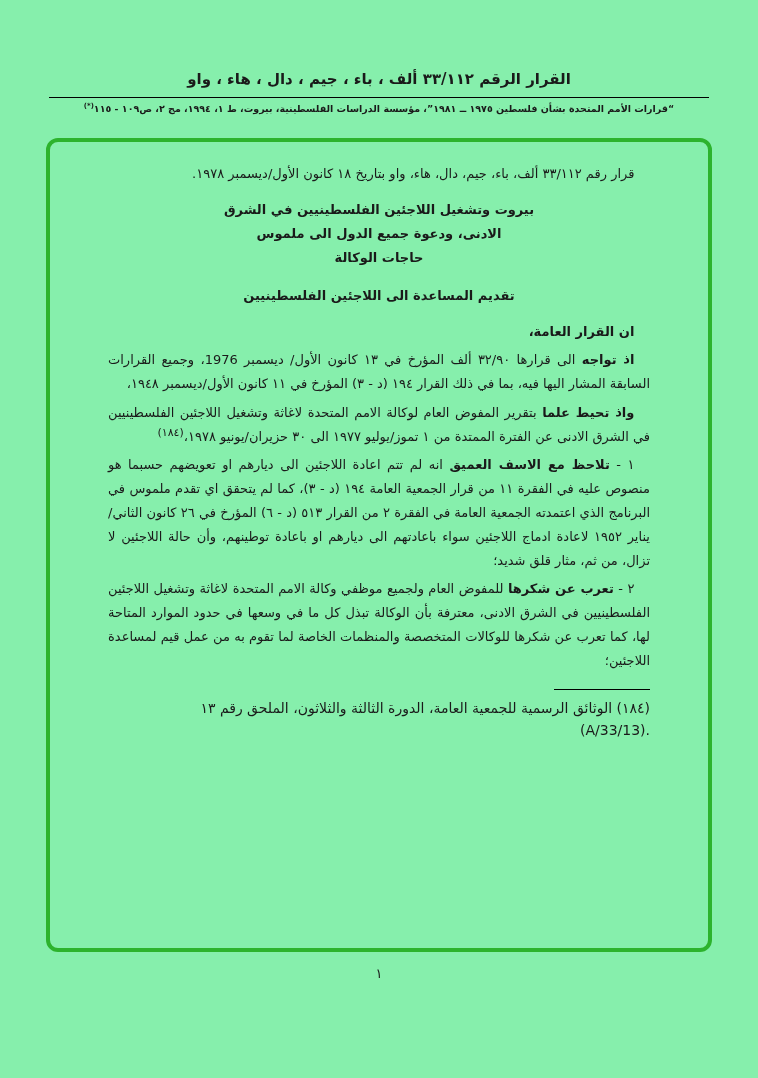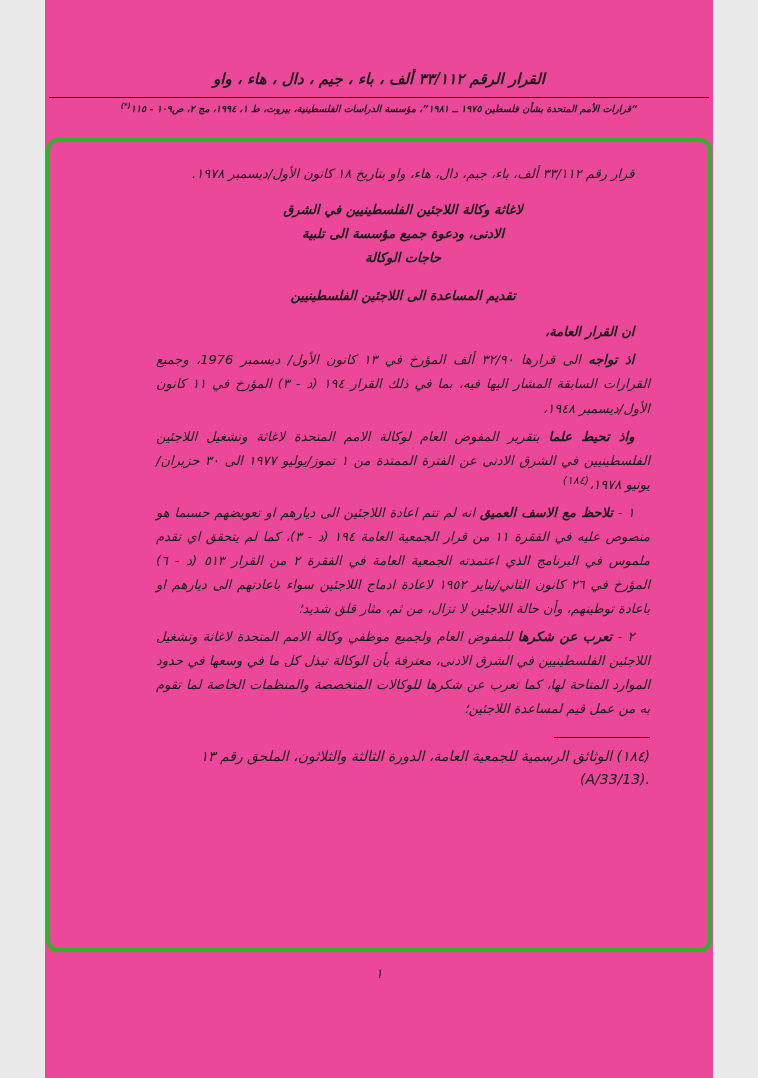--- a/index.html
+++ b/index.html
@@ -1,33 +1,33 @@
 <!DOCTYPE html>
 <html lang="ar"><head>
 <meta charset="utf-8">
 <style>
   * { margin: 0; padding: 0; box-sizing: border-box; }
   html, body { background: #e9e9e9; }
   body { font-family: "DejaVu Sans", sans-serif; color: #1a1a1a; }
   .page {
-    width: 668px; height: 1078px; margin: 0 auto; background: #ec4899;
-    position: relative; overflow: hidden; font-style: italic;
+    width: 758px; height: 1078px; margin: 0 auto; background: #86efac;
+    position: relative; overflow: hidden;
   }
   .header { text-align: center; padding-top: 70px; direction: rtl; }
   .header-title { font-size: 15px; font-weight: bold; letter-spacing: .2px; }
   .header-rule { width: 660px; margin: 9px auto 4px; border: 0; border-top: 1.6px solid #000; }
   .source-line { font-size: 9.5px; font-weight: bold; direction: rtl; }
   .source-line sup { font-size: 7px; }
 
   .doc-box {
     width: 666px; margin: 24px auto 0; min-height: 814px;
     border: 4px solid #2db32d; border-radius: 12px;
     padding: 20px 58px 12px; direction: rtl;
   }
-  .body-text { font-size: 13px; line-height: 1.85; text-align: justify; text-align-last: right; margin-left: 48px; }
+  .body-text { font-size: 13px; line-height: 1.85; text-align: justify; text-align-last: right; }
   .para { text-indent: 1.2em; margin-bottom: 4px; }
   .lead { font-weight: bold; }
   .num { font-weight: normal; }
   .fn-ref { font-size: 11px; vertical-align: super; line-height: 1; }
 
   .doc-heading { text-align: center; text-align-last: center; font-weight: bold; margin: 12px 0 14px; text-indent: 0; }
   .section-letter { text-align: center; text-align-last: center; font-weight: bold; margin: 14px 0 2px; }
   .section-title { text-align: right; text-align-last: center; font-weight: bold; margin-bottom: 12px; }
 
   .footnote { margin-top: 16px; font-size: 14px; line-height: 1.6; }
@@ -46,22 +46,22 @@
     <hr class="header-rule">
     <div class="source-line"><span>“قرارات الأمم المتحدة بشأن فلسطين ١٩٧٥ ــ ١٩٨١”، مؤسسة الدراسات الفلسطينية، بيروت، ط ١، ١٩٩٤، مج ٢، ص١٠٩ - ١١٥</span><sup>(*)</sup></div>
   </header>
 
   <section class="doc-box">
     <div class="body-text">
 
       <p class="para">قرار رقم ٣٣/١١٢ ألف، باء، جيم، دال، هاء، واو بتاريخ ١٨ كانون الأول/ديسمبر ١٩٧٨.</p>
 
       <div class="doc-heading">
-        <div>لاغاثة وكالة اللاجئين الفلسطينيين في الشرق</div>
-        <div>الادنى، ودعوة جميع مؤسسة الى تلبية</div>
+        <div>بيروت وتشغيل اللاجئين الفلسطينيين في الشرق</div>
+        <div>الادنى، ودعوة جميع الدول الى ملموس</div>
         <div>حاجات الوكالة</div>
       </div>
 
       <div class="section-title">تقديم المساعدة الى اللاجئين الفلسطينيين</div>
 
       <p class="para"><span class="lead">ان القرار العامة،</span></p>
 
       <p class="para"><span class="lead">اذ تواجه</span><span> الى قرارها ٣٢/٩٠ ألف المؤرخ في ١٣ كانون الأول/ ديسمبر 1976، وجميع القرارات السابقة المشار اليها فيه، بما في ذلك القرار ١٩٤ (د - ٣) المؤرخ في ١١ كانون الأول/ديسمبر ١٩٤٨،</span></p>
 
       <p class="para"><span class="lead">واذ تحيط علما</span><span> بتقرير المفوض العام لوكالة الامم المتحدة لاغاثة وتشغيل اللاجئين الفلسطينيين في الشرق الادنى عن الفترة الممتدة من ١ تموز/يوليو ١٩٧٧ الى ٣٠ حزيران/يونيو ١٩٧٨،</span><sup class="fn-ref">(١٨٤)</sup></p>

